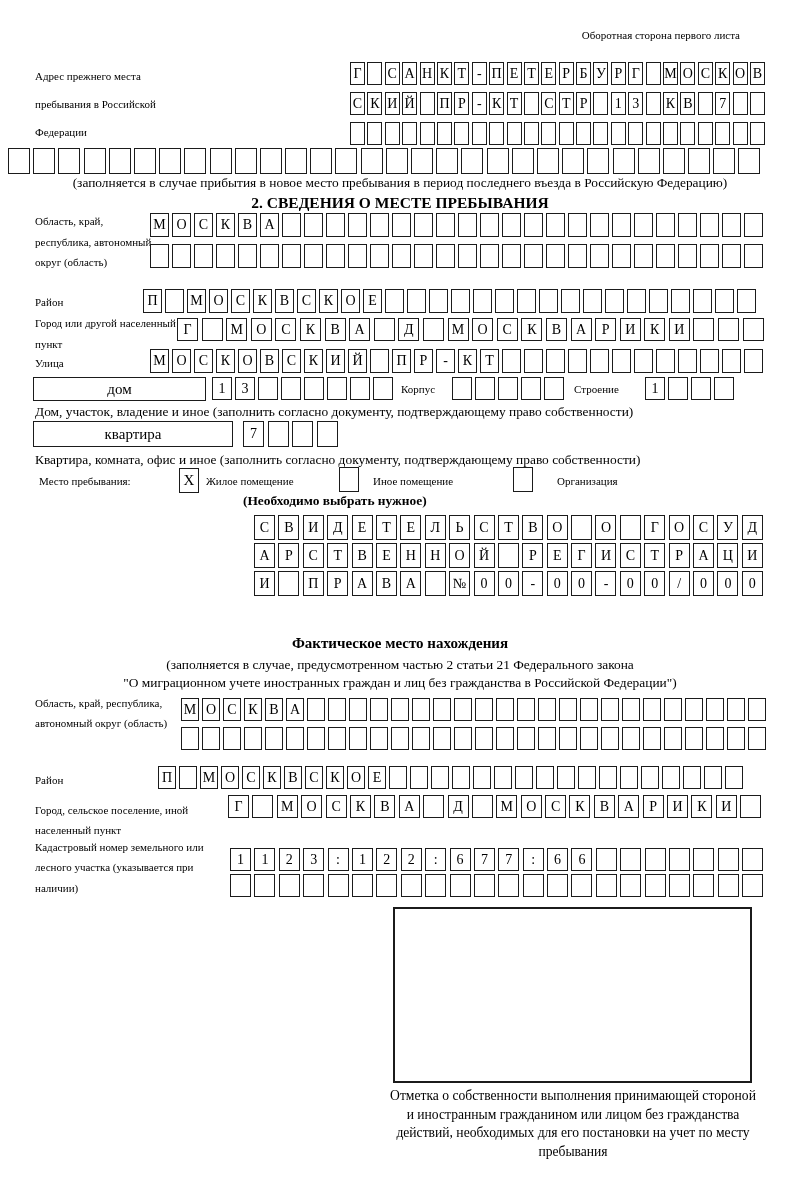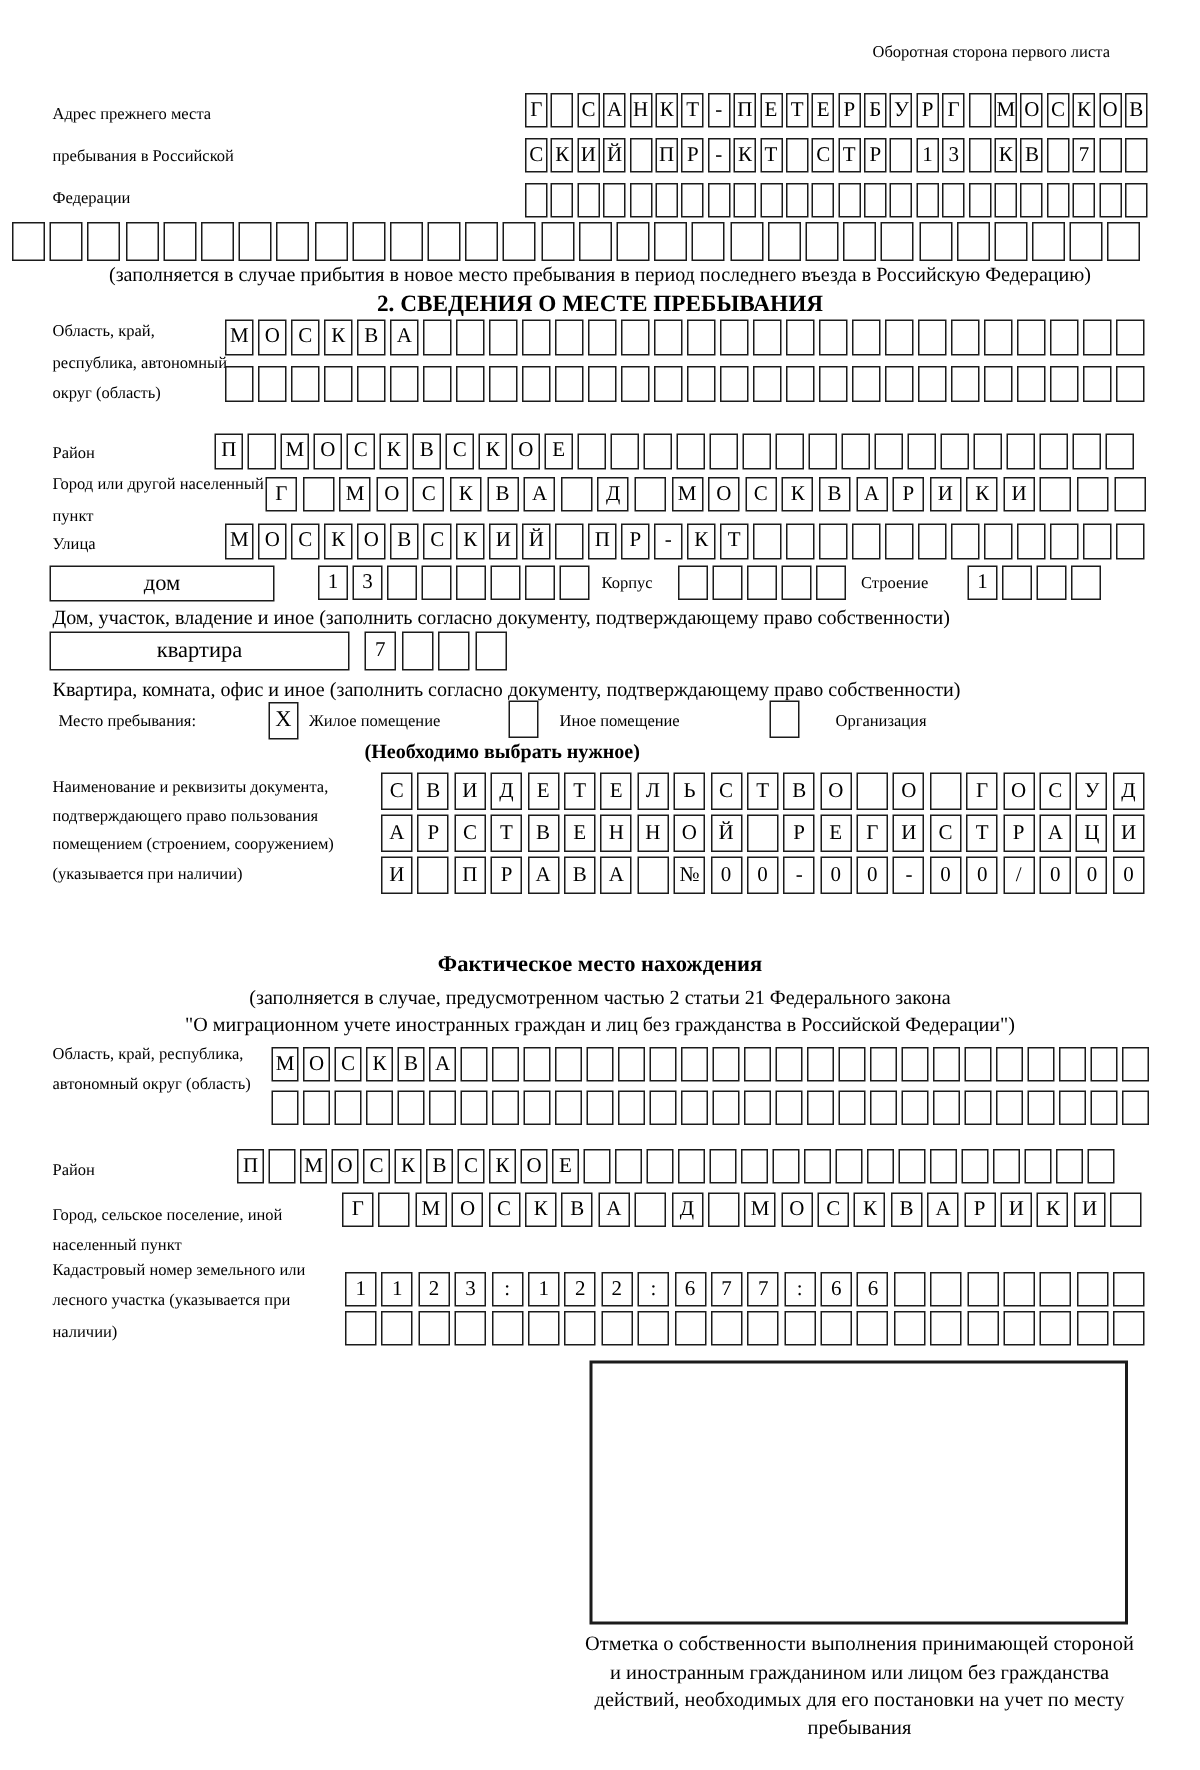--- a/index.html
+++ b/index.html
@@ -308,21 +308,21 @@
       <span class="cell"></span>
       <span class="cell"></span>
       <span class="cell"></span>
       <span class="cell"></span>
       <span class="cell"></span>
       <span class="cell"></span>
       <span class="cell"></span>
       <span class="cell"></span>
     </div>
 
-  <div class="bigbox" style="left:33px;top:377px;width:150px;height:24px;">дом</div>
+  <div class="bigbox" style="left:33px;top:377px;width:173px;height:24px;">дом</div>
   <div class="cellrow r-house" style="left:212px;top:377px;">
       <span class="cell">1</span>
       <span class="cell">3</span>
       <span class="cell"></span>
       <span class="cell"></span>
       <span class="cell"></span>
       <span class="cell"></span>
       <span class="cell"></span>
       <span class="cell"></span>
     </div>
@@ -354,21 +354,20 @@
 
   <div class="abs lbl" style="left:39px;top:471px;">Место пребывания:</div>
   <div class="checkbox" style="left:179px;top:468px;">X</div>
   <div class="abs lbl" style="left:206px;top:471px;">Жилое помещение</div>
   <div class="checkbox" style="left:339px;top:467px;"></div>
   <div class="abs lbl" style="left:373px;top:471px;">Иное помещение</div>
   <div class="checkbox" style="left:513px;top:467px;"></div>
   <div class="abs lbl" style="left:557px;top:471px;">Организация</div>
   <div class="abs cap" style="left:243px;top:493px;font-weight:bold;">(Необходимо выбрать нужное)</div>
 
-  <div class="abs lbl" style="left:35px;top:516px;width:205px;line-height:19.2px;">Наименование и реквизиты документа, подтверждающего право пользования помещением (строением, сооружением) (указывается при наличии)</div>
   <div class="cellrow r-doc" style="left:254px;top:515px;">
       <span class="cell">С</span>
       <span class="cell">В</span>
       <span class="cell">И</span>
       <span class="cell">Д</span>
       <span class="cell">Е</span>
       <span class="cell">Т</span>
       <span class="cell">Е</span>
       <span class="cell">Л</span>
       <span class="cell">Ь</span>

